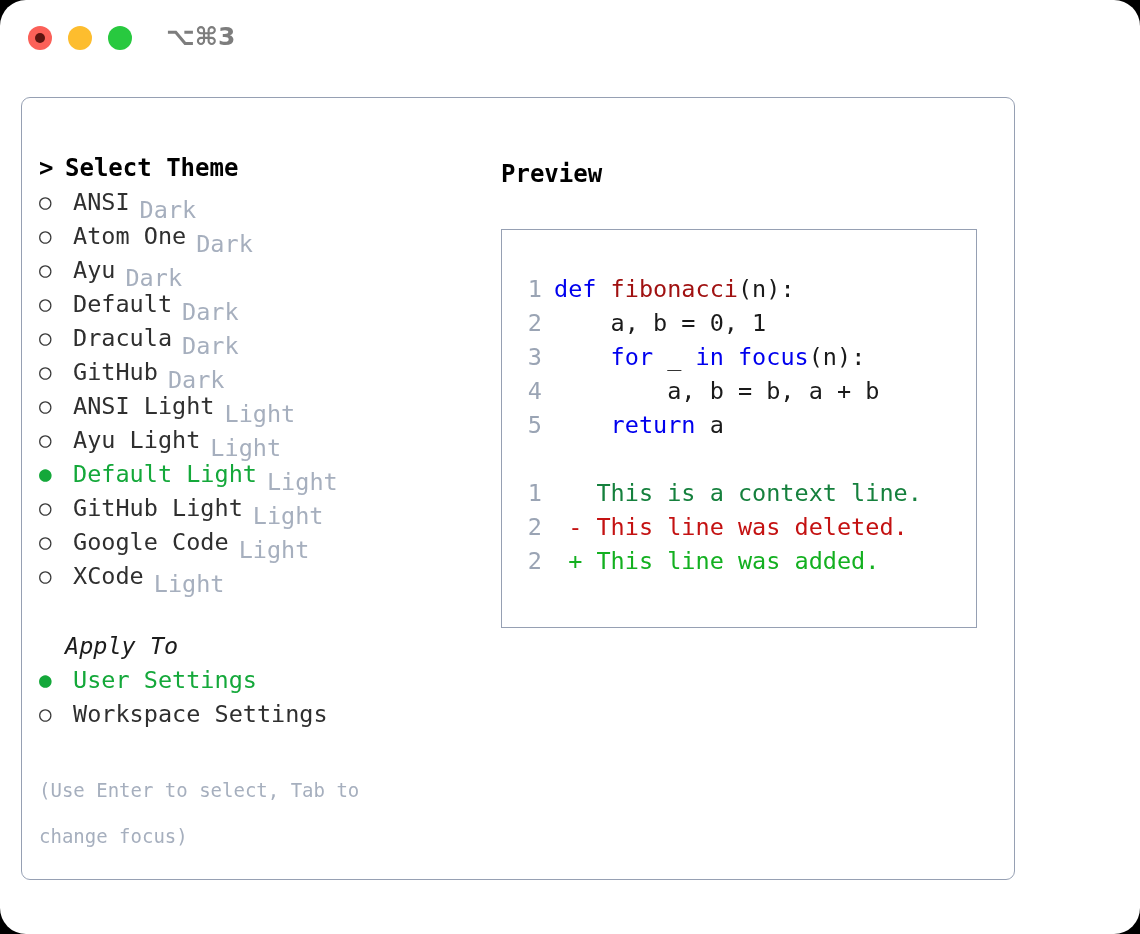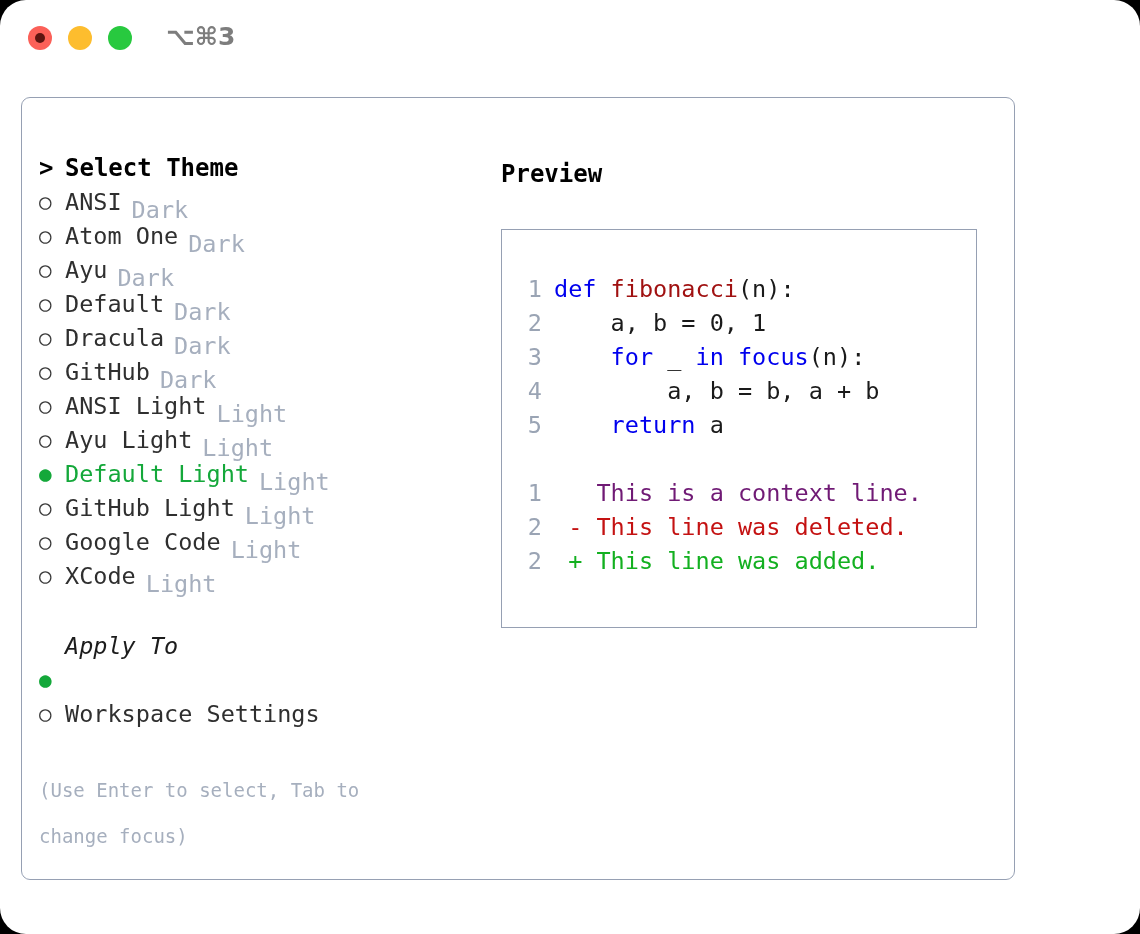--- a/index.html
+++ b/index.html
@@ -118,21 +118,21 @@
   .bullet {
     display: inline-block;
     width: 26px;
     flex: 0 0 26px;
     font-size: 21px;
     line-height: 34px;
   }
   .bullet.empty  { color: #3b3b3b; }
   .bullet.filled { color: #14a83a; }
 
-  .name { color: #2f2f2f; }
+  .name { color: #2f2f2f; margin-left: 8px; }
   .name.sel { color: #14a83a; }
   .tag  { color: #a6afbe; margin-left: 10px; margin-top: 15px; }
 
   .section-label {
     color: #1c1c1c;
     font-size: 23.5px;
     padding-left: 26px;
     font-style: italic;
   }
 
@@ -173,21 +173,21 @@
   .ln {
     display: inline-block;
     width: 22px;
     text-align: right;
     color: #9aa4b4;
     margin-right: 12px;
   }
   .kw   { color: #0000ee; }
   .fn   { color: #a01111; }
   .pl   { color: #1a1a1a; }
-  .ctx  { color: #701a75; }
+  .ctx  { color: #15803d; }
   .del  { color: #c41212; }
   .add  { color: #13b020; }
   .gap  { height: 34px; }
 </style>
 </head>
 <body>
 
 <div class="window">
 
   <div class="titlebar">
@@ -270,20 +270,21 @@
         </div>
 
       <div class="spacer-lg"></div>
 
       <div class="row">
         <span class="section-label">Apply To</span>
       </div>
       <div id="apply-list">
           <div class="row">
             <span class="bullet filled">●</span>
+            <span class="name sel">User Settings</span>
           </div>
           <div class="row">
             <span class="bullet empty">○</span>
             <span class="name">Workspace Settings</span>
           </div>
         </div>
 
       <div class="spacer-lg"></div>
 
       <div class="hint">(Use Enter to select, Tab to change focus)</div>

